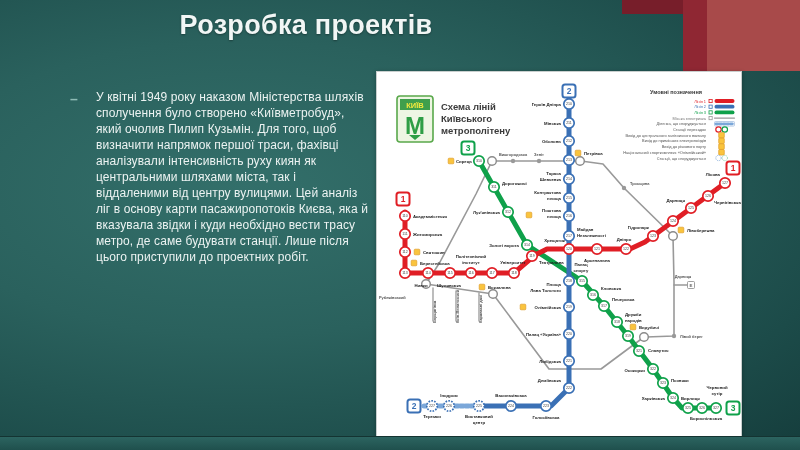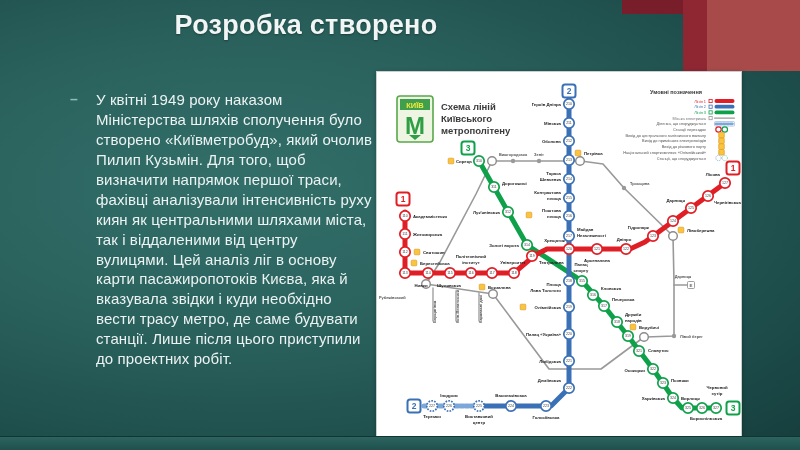--- a/index.html
+++ b/index.html
@@ -12,41 +12,41 @@
   .accent-a{left:622px;width:61px;height:14px;background:#771e2a;}
   .accent-b{left:683px;width:24px;height:71px;background:#8f2733;}
   .accent-c{left:707px;width:93px;height:71px;background:#a84a4a;}
   .slide-title{
     position:absolute;left:0;top:10px;width:612px;margin:0;
     text-align:center;font-size:27px;font-weight:bold;color:#f1f6f5;
     letter-spacing:.3px;text-shadow:0 1px 2px rgba(0,0,0,.35);
   }
   .body-block{position:absolute;left:70px;top:90px;width:302px;display:flex;}
   .bullet-marker{flex:0 0 26px;color:#8fbcb6;font-size:14px;line-height:18px;font-weight:bold;}
-  .body-text{margin:0;font-size:15px;line-height:1.33;color:#ecf3f2;letter-spacing:.1px;}
+  .body-text{margin:0;font-size:12px;line-height:1.33;color:#ecf3f2;letter-spacing:.1px;}
   .map-panel{
     position:absolute;left:376px;top:71px;width:364px;height:366px;
     background:#ffffff;border:1px solid #c9cfce;box-sizing:content-box;
     box-shadow:0 1px 4px rgba(0,0,0,.3);
   }
   .map-panel svg{display:block;}
   .bottom-band{
     position:absolute;left:0;bottom:0;width:800px;height:13px;
     background:linear-gradient(#2c6460,#1f504d);border-top:1px solid rgba(0,0,0,.35);
   }
   svg text{font-family:"Liberation Sans",sans-serif;}
 </style>
 </head>
 <body>
 
 <div class="accent accent-a"></div>
 <div class="accent accent-b"></div>
 <div class="accent accent-c"></div>
 
-<h1 class="slide-title">Розробка створено</h1>
+<h1 class="slide-title">Розробка проектів</h1>
 
 <div class="body-block">
   <span class="bullet-marker">–</span>
   <p class="body-text">У квітні 1949 року наказом Міністерства шляхів сполучення було створено «Київметробуд», який очолив Пилип Кузьмін. Для того, щоб визначити напрямок першої траси, фахівці аналізували інтенсивність руху киян як центральними шляхами міста, так і віддаленими від центру вулицями. Цей аналіз ліг в основу карти пасажиропотоків Києва, яка й вказувала звідки і куди необхідно вести трасу метро, де саме будувати станції. Лише після цього приступили до проектних робіт.</p>
 </div>
 
 <div class="map-panel">
   <svg id="map" width="364" height="366" viewBox="0 0 364 366">
       <g>
         <polyline points="115,89 204,89" fill="none" stroke="#999999" stroke-width="1.6" stroke-linejoin="round" stroke-linecap="round"></polyline>

